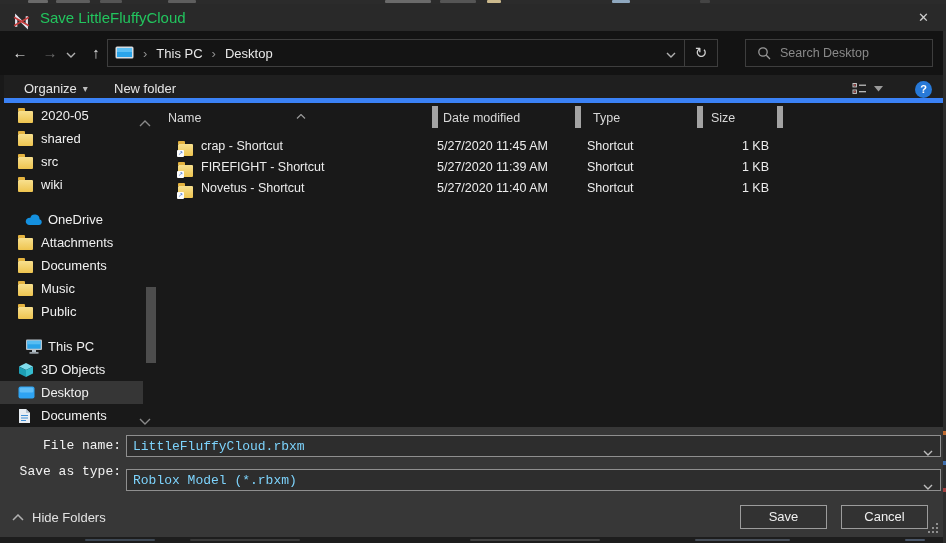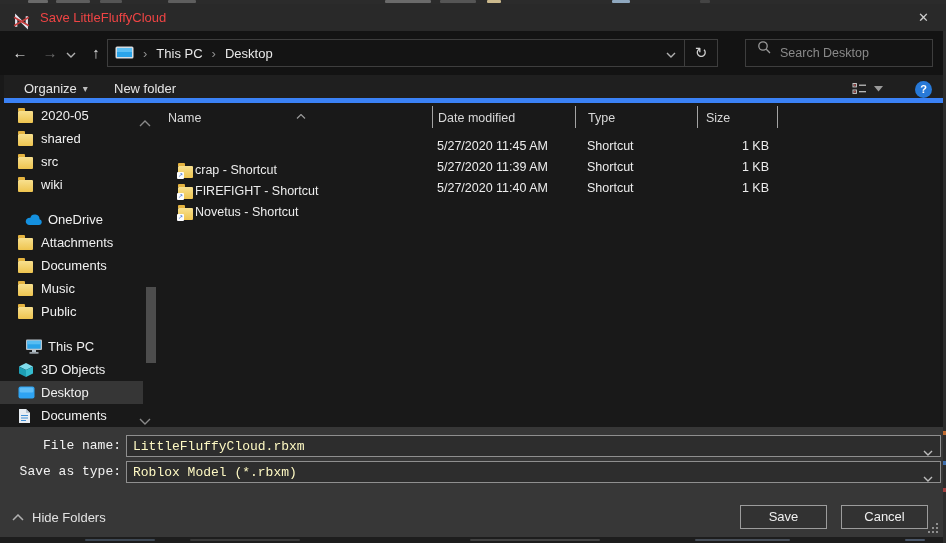--- a/index.html
+++ b/index.html
@@ -13,39 +13,39 @@
   .top-strip { left:0; top:0; width:946px; height:4px; background:#2b2b2b; }
   .bottom-strip { left:0; top:537px; width:946px; height:6px; background:#1d1d1d; }
   .frag { position:absolute; height:3px; top:0; border-radius:1px; }
   .bfrag { position:absolute; height:2px; top:2px; border-radius:1px; }
   .right-strip { left:943px; top:31px; width:3px; height:512px; background:#2c2c2c; }
   .edge-dot { position:absolute; left:0; width:3px; height:4px; }
 
   
   .titlebar { left:0; top:4px; width:946px; height:27px; background:#292929; }
   .app-icon { left:13px; top:9px; width:17px; height:17px; }
-  .win-title { left:40px; top:0; height:27px; line-height:27px; font-size:13px; color:#ef4444; }
+  .win-title { left:40px; top:0; height:27px; line-height:27px; font-size:15px; color:#22c55e; }
   .close-btn { right:0; top:0; width:45px; height:27px; text-align:center; line-height:27px;
                font-size:13px; color:#cfcfcf; cursor:pointer; }
 
   
   .navbar { left:0; top:31px; width:946px; height:44px; background:#131313; }
   .nav-btn { position:absolute; top:9px; width:24px; height:26px; text-align:center;
              line-height:26px; font-size:15px; }
   .addr-box { position:absolute; left:107px; top:8px; width:611px; height:28px;
               border:1px solid #3e3e3e; background:#141414; display:flex; align-items:center; }
   .crumbs { display:flex; align-items:center; gap:9px; padding-left:7px; flex:1; }
   .crumb { font-size:13px; color:#e8e8e8; cursor:pointer; }
   .crumb-sep { color:#8f8f8f; font-size:13px; }
   .addr-right { display:flex; align-items:center; height:100%; }
   .addr-divider { width:1px; height:100%; background:#3e3e3e; }
   .addr-chev { width:26px; text-align:center; }
   .refresh-btn { width:32px; text-align:center; font-size:15px; color:#cfcfcf; cursor:pointer; }
   .search-box { position:absolute; left:745px; top:8px; width:188px; height:28px;
-                border:1px solid #3e3e3e; background:#141414; display:flex; gap:9px;
+                border:1px solid #3e3e3e; background:#141414; display:flex; align-items:center; gap:9px;
                 padding-left:11px; }
   .search-box input { background:transparent; border:none; outline:none; color:#8a8a8a;
                       font-family:inherit; font-size:12.5px; width:140px; }
   .search-box input::placeholder { color:#8a8a8a; opacity:1; }
 
   
   .toolbar { left:4px; top:75px; width:946px; height:28px; background:#1f1f1f;
              border-bottom:5px solid #3b82f6; }
   .tool-btn { position:absolute; top:0; height:28px; line-height:28px; font-size:13px;
               color:#e4e4e4; cursor:pointer; display:flex; align-items:center; gap:6px; padding:0 8px; }
@@ -76,39 +76,39 @@
                        background:#e4b33f; border-radius:1px 1px 0 0; }
   .ic-folder.shortcut::after { content:"\2197"; position:absolute; left:-1px; bottom:-1px;
                                width:7px; height:7px; background:#fdfdfd; border-radius:1px;
                                color:#1a56c4; font-size:6px; line-height:7px; text-align:center; }
 
   
   .filepane { position:absolute; left:160px; top:0; width:786px; height:324px; }
   .hdr-row { position:absolute; left:0; top:2px; width:786px; height:24px; }
   .hdr-cell { position:absolute; top:1px; height:22px; line-height:24px; font-size:12.5px;
               color:#d8d8d8; cursor:pointer; }
-  .hdr-sep { border-left:1px solid #a3a3a3; }
+  .hdr-sep { border-left:6px solid #a3a3a3; }
   .sort-caret { position:absolute; left:136px; top:0px; }
   .file-rows { position:absolute; left:0; top:33px; width:786px; }
   .file-row { position:relative; height:21px; cursor:pointer; }
   .cell { position:absolute; top:0; height:21px; line-height:21px; font-size:12.5px; color:#ececec;
           white-space:nowrap; }
-  .c-name { left:18px; display:flex; align-items:center; gap:1px;margin-top:24px; }
+  .c-name { left:18px; display:flex; align-items:flex-end; gap:7px; }
   .c-name .ic-wrap { width:16px; height:16px; display:inline-flex; }
   .c-date { left:277px; }
   .c-type { left:427px; }
   .c-size { left:537px; width:72px; text-align:right; }
 
   
   .bottom-band { left:0; top:427px; width:946px; height:110px; background:#373737; }
   .field-label { position:absolute; left:0; width:121px; height:22px; line-height:22px;
                  text-align:right; font-size:13px; color:#f2f2f2; }
   .combo { position:absolute; left:126px; width:815px; height:22px; background:#2d2d2d;
            border:1px solid #8f8f8f; display:flex; align-items:center; cursor:pointer; }
-  .combo input { background:transparent; border:none; outline:none; color:#fef9c3;
+  .combo input { background:transparent; border:none; outline:none; color:#7dd3fc;
                  font-family:inherit; font-size:13px; padding-left:6px; width:calc(100% - 28px); }
   .combo .chev { position:absolute; right:7px; top:7px; }
   .hide-folders { position:absolute; left:12px; top:505px; height:24px; display:flex;
                   align-items:center; gap:8px; cursor:pointer; font-size:13px; color:#e2e2e2; }
   .dlg-btn { position:absolute; top:505px; width:87px; height:24px; background:#323232;
              border:1px solid #9c9c9c; color:#f0f0f0; font-size:13px; text-align:center;
              line-height:22px; cursor:pointer; }
   .btn-save { left:740px; }
   .btn-cancel { left:841px; }
   .grip { position:absolute; left:928px; top:523px; width:2px; height:2px;
@@ -388,21 +388,21 @@
     <span class="field-label" style="top:8px">File name:</span>
     <div class="combo" style="top:8px">
       <input type="text" value="LittleFluffyCloud.rbxm" style="">
       <span class="chev">
         <svg width="10" height="6" viewBox="0 0 10 6">
             <polyline points="1,1 5,5 9,1" fill="none" stroke="#bdbdbd" stroke-width="1.4"></polyline>
           </svg>
       </span>
     </div>
     <span class="field-label" style="top:34px">Save as type:</span>
-    <div class="combo" style="top:34px">
+    <div class="combo" style="top:42px">
       <input type="text" readonly="" value="Roblox Model (*.rbxm)" style="">
       <span class="chev">
         <svg width="10" height="6" viewBox="0 0 10 6">
             <polyline points="1,1 5,5 9,1" fill="none" stroke="#bdbdbd" stroke-width="1.4"></polyline>
           </svg>
       </span>
     </div>
   </div>
 
   <div class="hide-folders">

